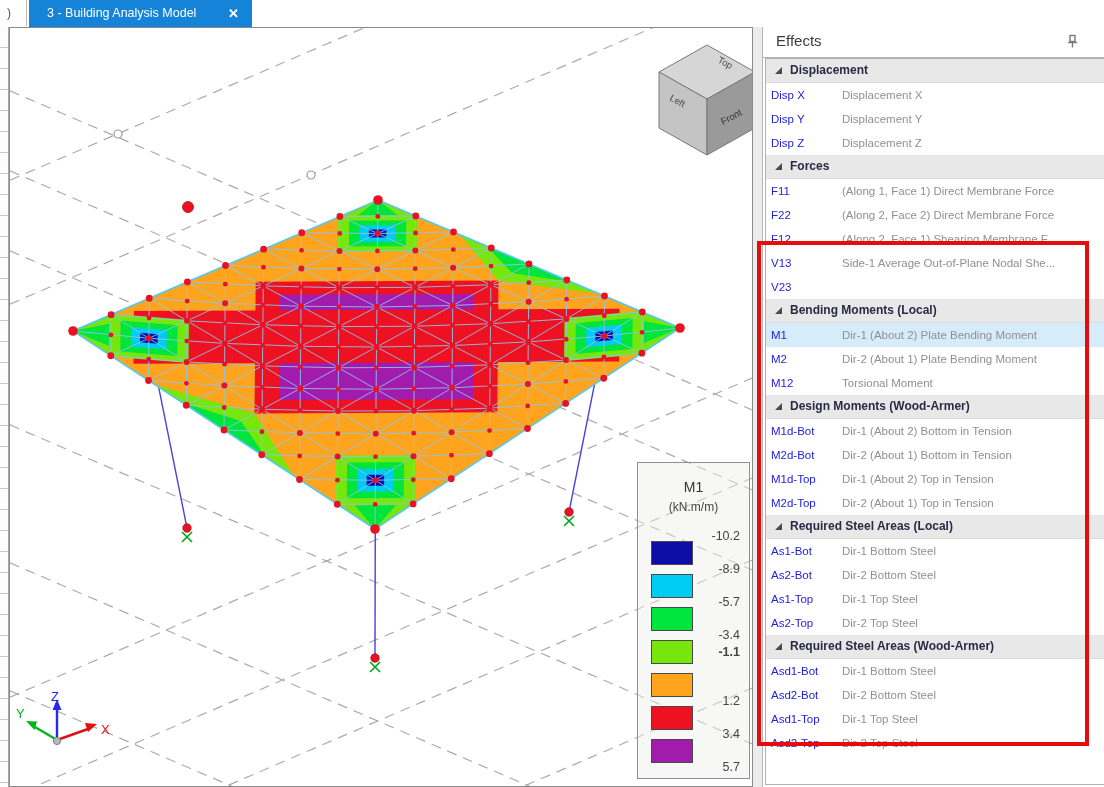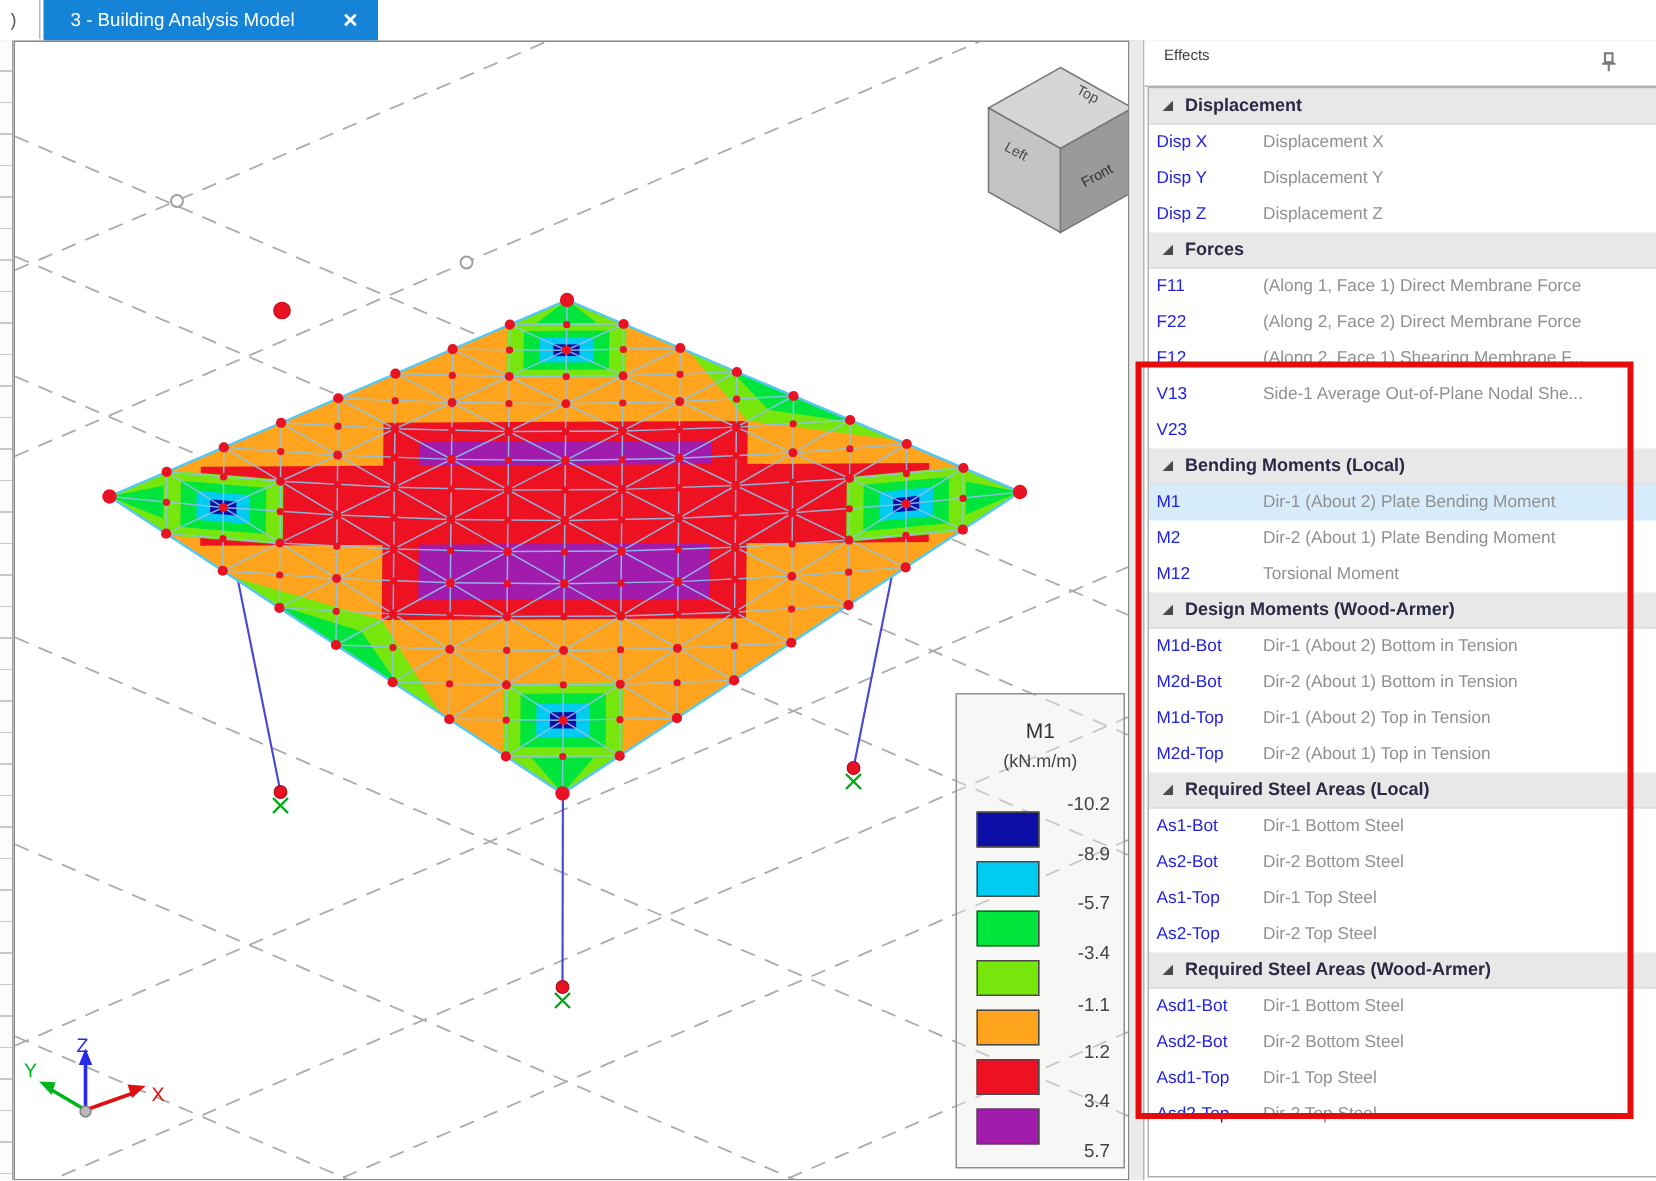--- a/index.html
+++ b/index.html
@@ -26,21 +26,21 @@
   
   .legend{position:absolute;left:637px;top:462px;width:111px;height:315px;border:1px solid #8f8f8f;background:rgba(238,238,233,0.45);z-index:20;}
   .legend .ltitle{position:absolute;top:16px;left:0;width:100%;text-align:center;font-size:14px;color:#333;}
   .legend .lunit{position:absolute;top:37px;left:0;width:100%;text-align:center;font-size:12px;color:#444;}
   .legend .sw{position:absolute;left:13px;width:42px;height:24px;border:1px solid #4a4a4a;box-sizing:border-box;}
   .legend .lv{position:absolute;right:9px;width:60px;text-align:right;font-size:12.5px;color:#444;}
 
   
   .panel{position:absolute;left:762px;top:27px;width:342px;height:760px;background:#fff;border-left:1px solid #b5b5b5;box-sizing:border-box;}
   .panel-header{position:absolute;left:0;top:0;width:100%;height:31px;background:#fff;border-bottom:1px solid #b5b5b5;box-sizing:border-box;}
-  .panel-title{position:absolute;left:13px;top:5px;font-size:10px;color:#3c3c3c;}
+  .panel-title{position:absolute;left:13px;top:5px;font-size:15px;color:#3c3c3c;}
   .pin{position:absolute;right:24px;top:7px;width:15px;height:15px;}
   .elist{position:absolute;left:2px;top:31px;width:381px;height:727px;border:1px solid #b0b0b0;box-sizing:border-box;background:#fff;overflow:hidden;}
   .esec{height:23px;background:#e8e8e8;border-bottom:1px solid #dcdcdc;line-height:23px;font-size:12px;font-weight:bold;color:#2a2a44;padding-left:9px;white-space:nowrap;}
   .esec .tri{display:inline-block;width:0;height:0;border-bottom:7px solid #4c4c4c;border-left:7px solid transparent;margin-right:8px;position:relative;top:0px;}
   .erow{height:24px;line-height:24px;font-size:11.5px;white-space:nowrap;position:relative;}
   .erow.selected{background:#d7ecfb;}
   .erow .code{position:absolute;left:5px;color:#2222dd;}
   .erow .desc{position:absolute;left:76px;right:2px;color:#909090;overflow:hidden;}
 
   
@@ -453,21 +453,21 @@
       </svg>
   </div>
 
   <div class="legend" id="legend">
     <div class="ltitle">M1</div>
     <div class="lunit">(kN.m/m)</div>
   <div class="lv" style="top: 66px;">-10.2</div>
       <div class="lv" style="top: 99px;">-8.9</div>
       <div class="lv" style="top: 132px;">-5.7</div>
       <div class="lv" style="top: 165px;">-3.4</div>
-      <div class="lv" style="top: 200px;">-1.1</div>
+      <div class="lv" style="top: 182px; font-weight: bold;">-1.1</div>
       <div class="lv" style="top: 231px;">1.2</div>
       <div class="lv" style="top: 264px;">3.4</div>
       <div class="lv" style="top: 297px;">5.7</div>
       <div class="sw" style="top: 78px; background: rgb(13, 13, 168);"></div>
       <div class="sw" style="top: 111px; background: rgb(0, 204, 242);"></div>
       <div class="sw" style="top: 144px; background: rgb(0, 229, 60);"></div>
       <div class="sw" style="top: 177px; background: rgb(119, 230, 12);"></div>
       <div class="sw" style="top: 210px; background: rgb(255, 164, 28);"></div>
       <div class="sw" style="top: 243px; background: rgb(238, 17, 34);"></div>
       <div class="sw" style="top: 276px; background: rgb(161, 27, 173);"></div>

